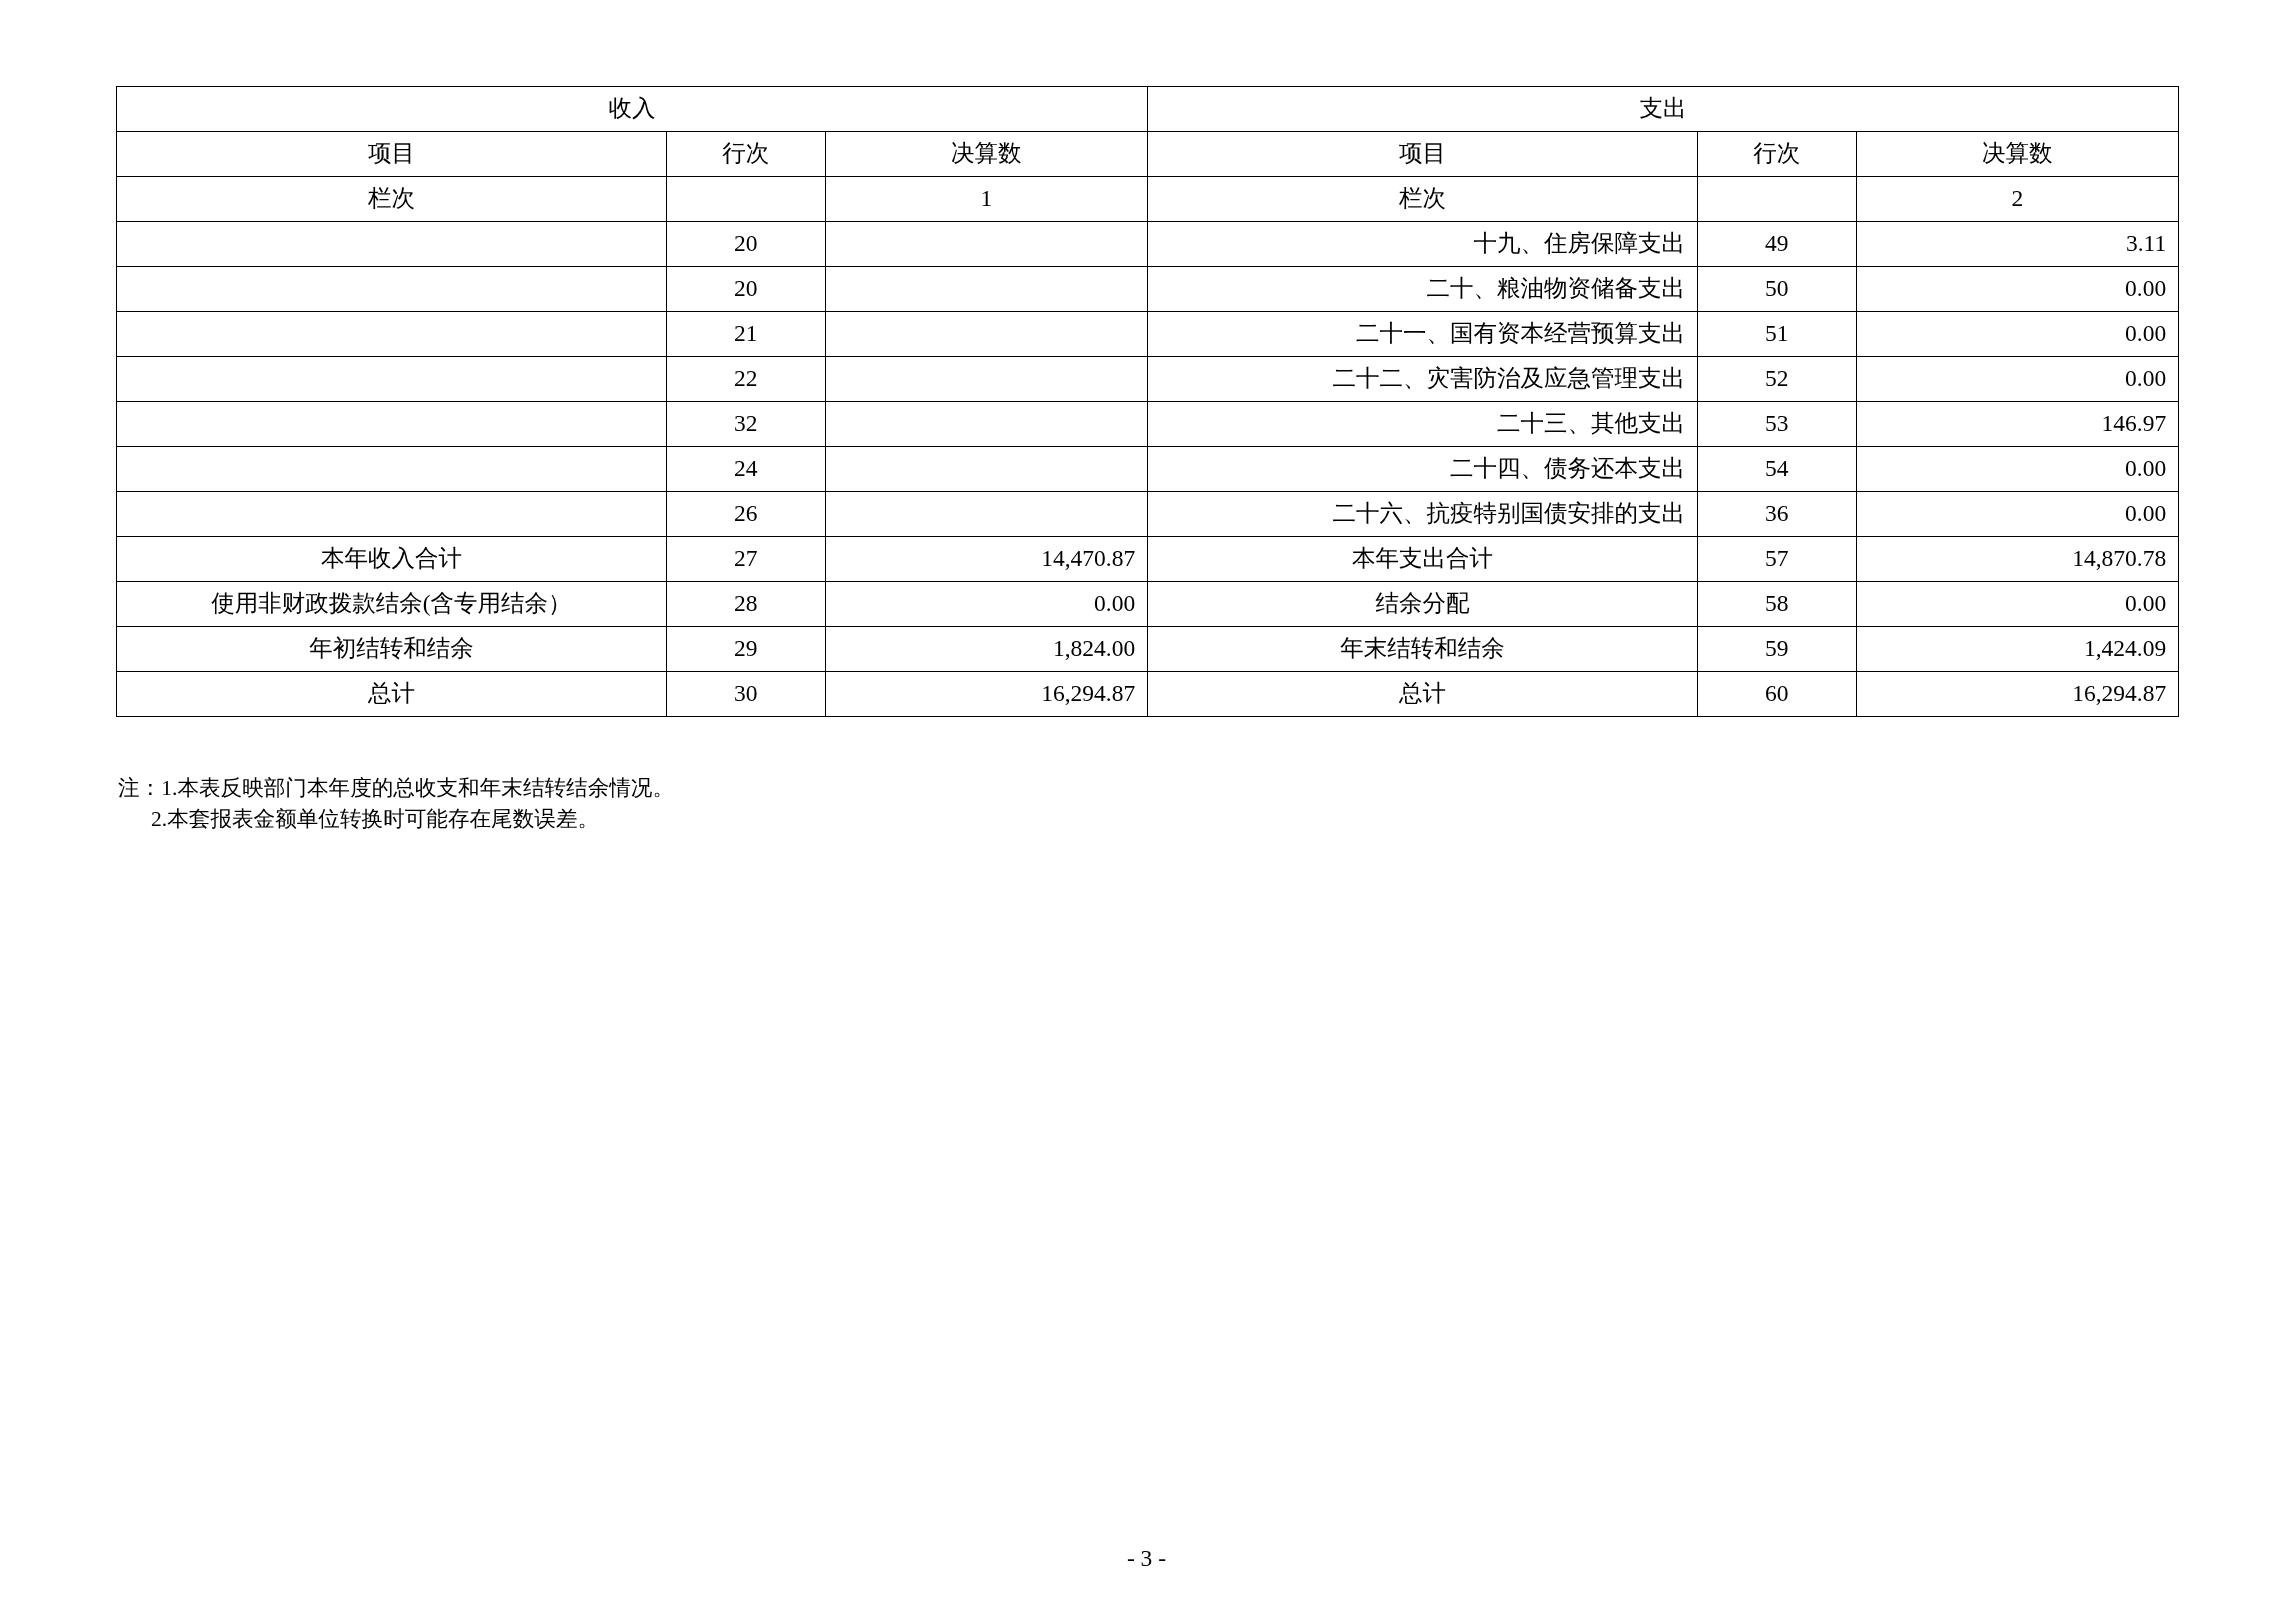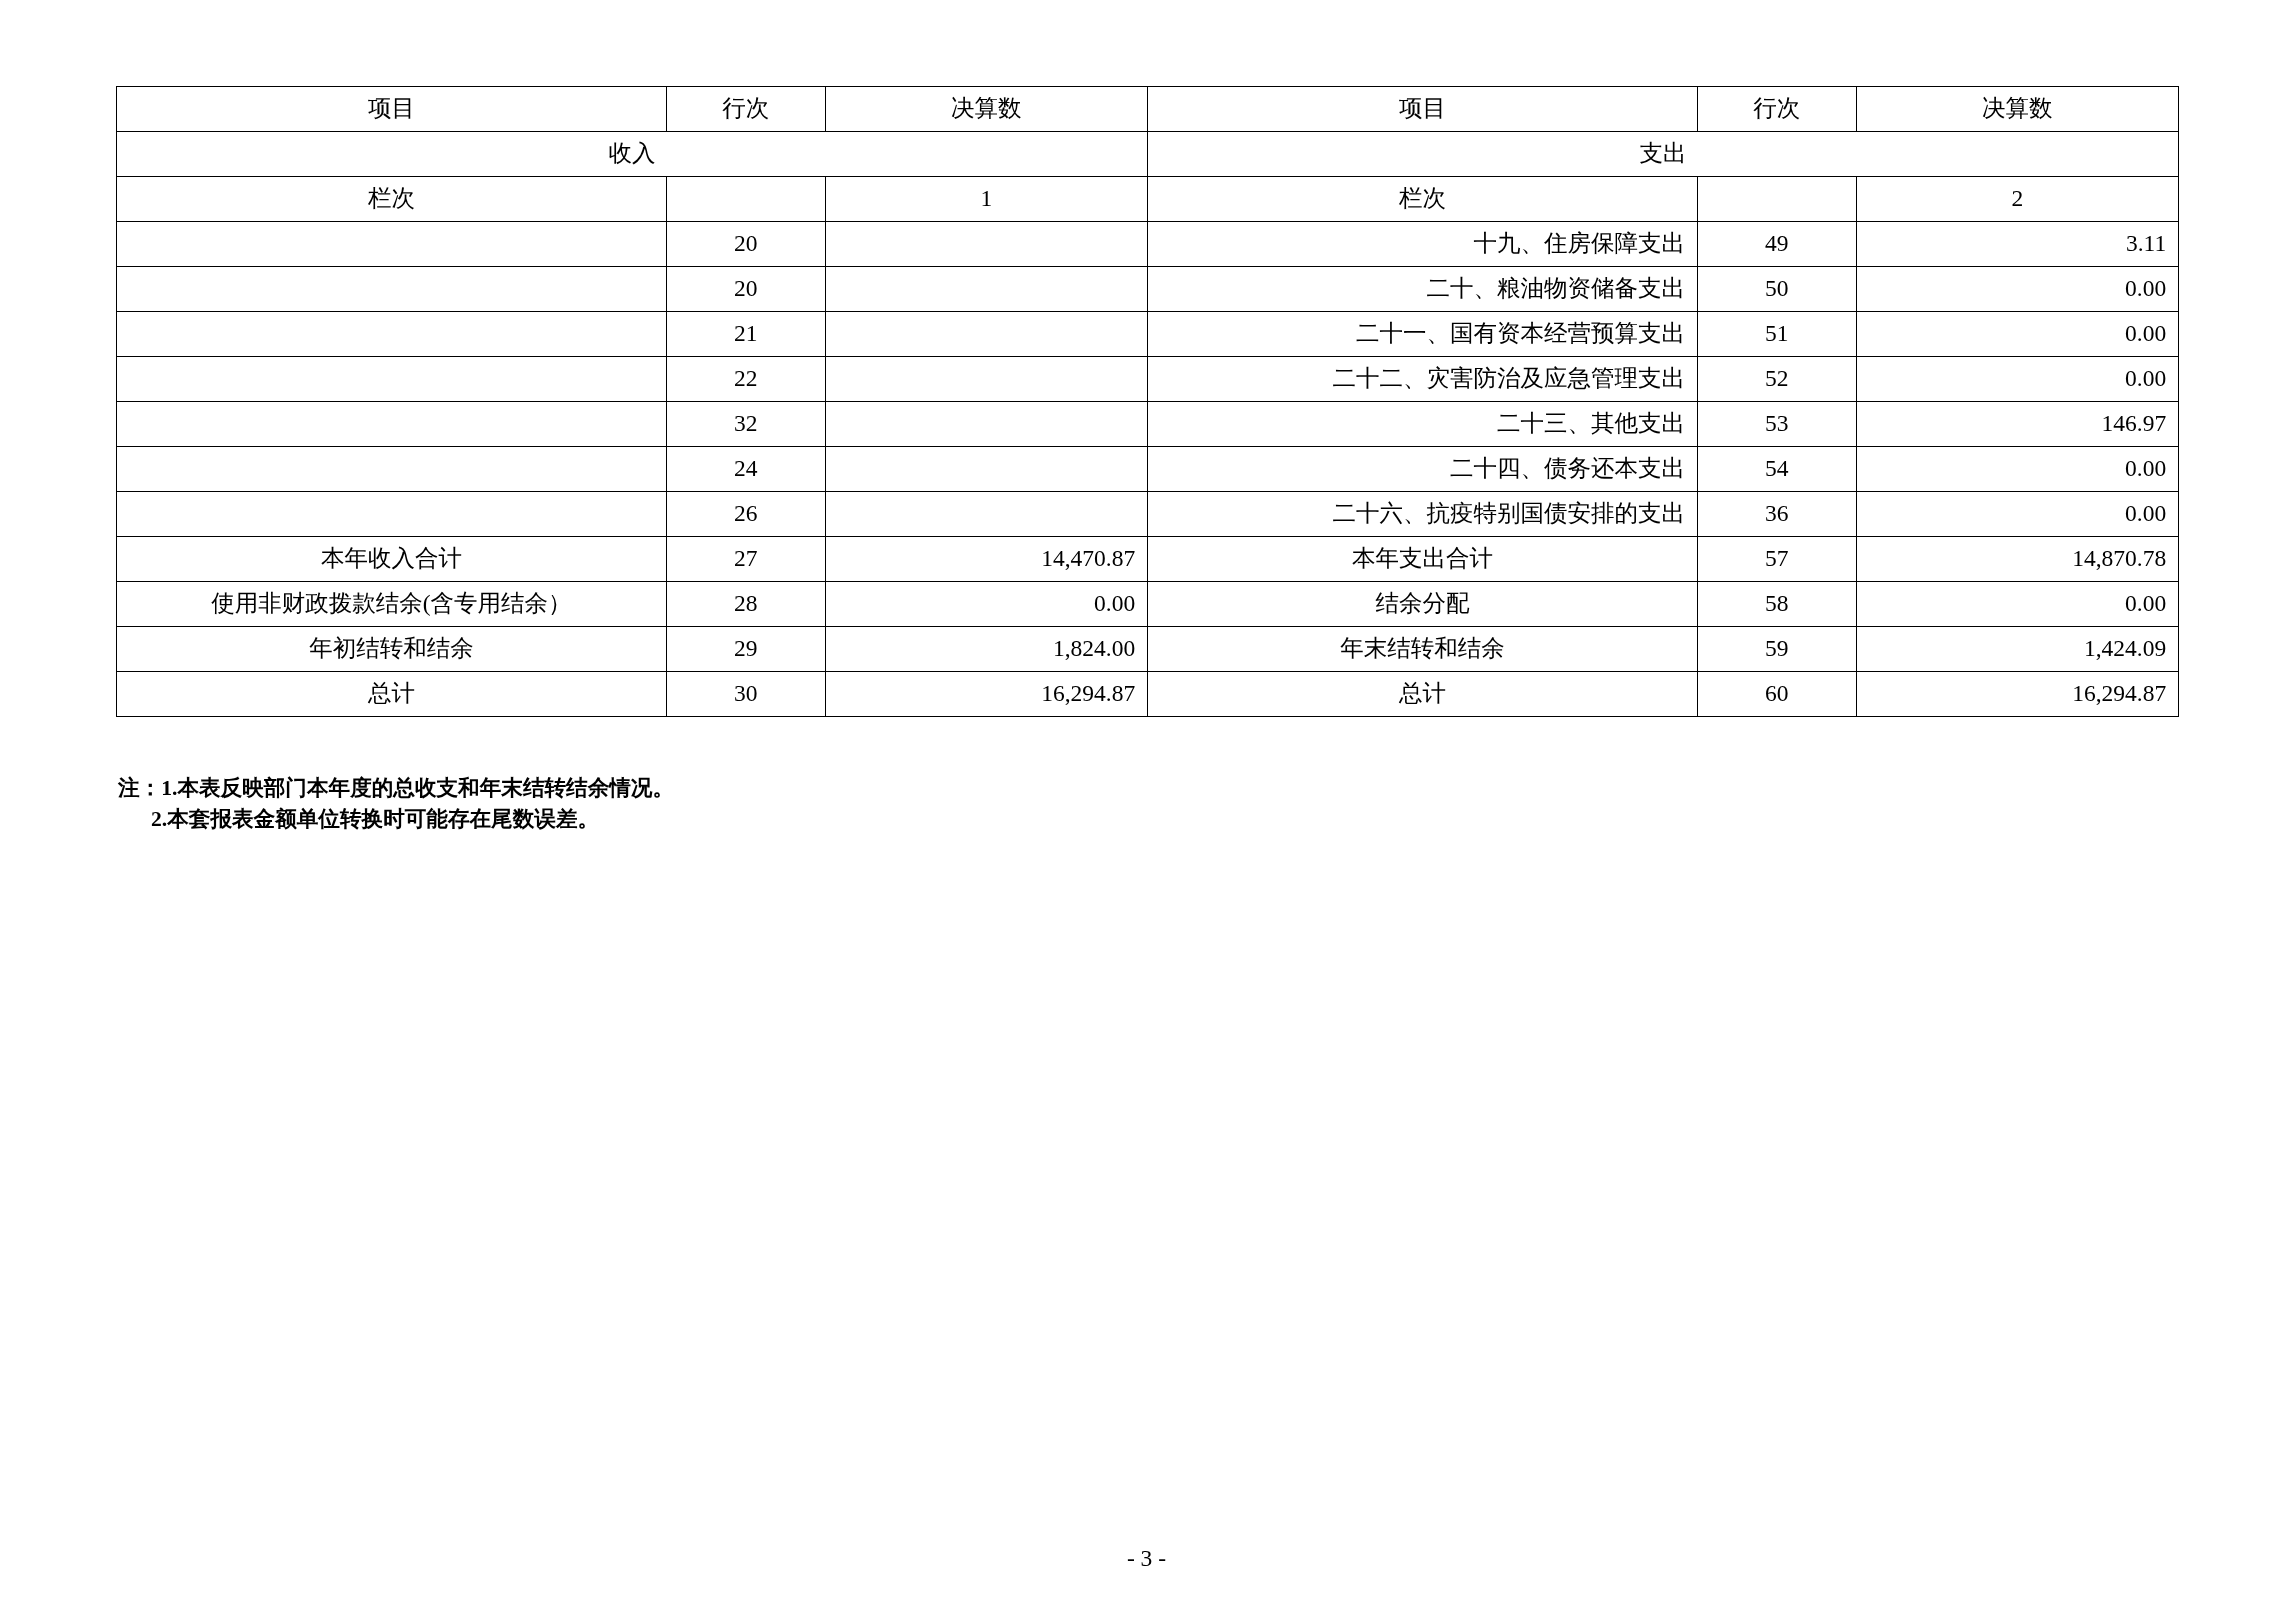--- a/index.html
+++ b/index.html
@@ -52,21 +52,21 @@
 
   .hdr-group { text-align: center; font-size: 23.5px; }
 
   .notes {
     position: absolute;
     left: 118px;
     top: 773px;
     font-size: 21.6px;
     line-height: 1.45;
   }
-  .notes div { white-space: nowrap; font-weight: bold; }
+  .notes div { white-space: nowrap; }
   .note2 { padding-left: 33px; }
 
   .pagenum {
     position: absolute;
     left: 0;
     top: 1545px;
     width: 2293px;
     text-align: center;
     font-size: 23.5px;
   }
@@ -81,30 +81,30 @@
       <colgroup>
         <col class="c-item">
           <col class="c-line">
           <col class="c-amount">
         <col class="c-item">
           <col class="c-line">
           <col class="c-amount">
       </colgroup>
       <tbody>
         <tr>
+          <td colspan="3" class="hdr-group">收入</td>
+          <td colspan="3" class="hdr-group">支出</td>
+        </tr>
+        <tr>
           <td class="ctr">项目</td>
           <td class="ctr">行次</td>
           <td class="ctr">决算数</td>
           <td class="ctr">项目</td>
           <td class="ctr">行次</td>
           <td class="ctr">决算数</td>
-        </tr>
-        <tr>
-          <td colspan="3" class="hdr-group">收入</td>
-          <td colspan="3" class="hdr-group">支出</td>
         </tr>
         <tr>
           <td class="ctr">栏次</td>
           <td class="ctr"></td>
           <td class="ctr">1</td>
           <td class="ctr">栏次</td>
           <td class="ctr"></td>
           <td class="ctr">2</td>
         </tr>
       </tbody>

